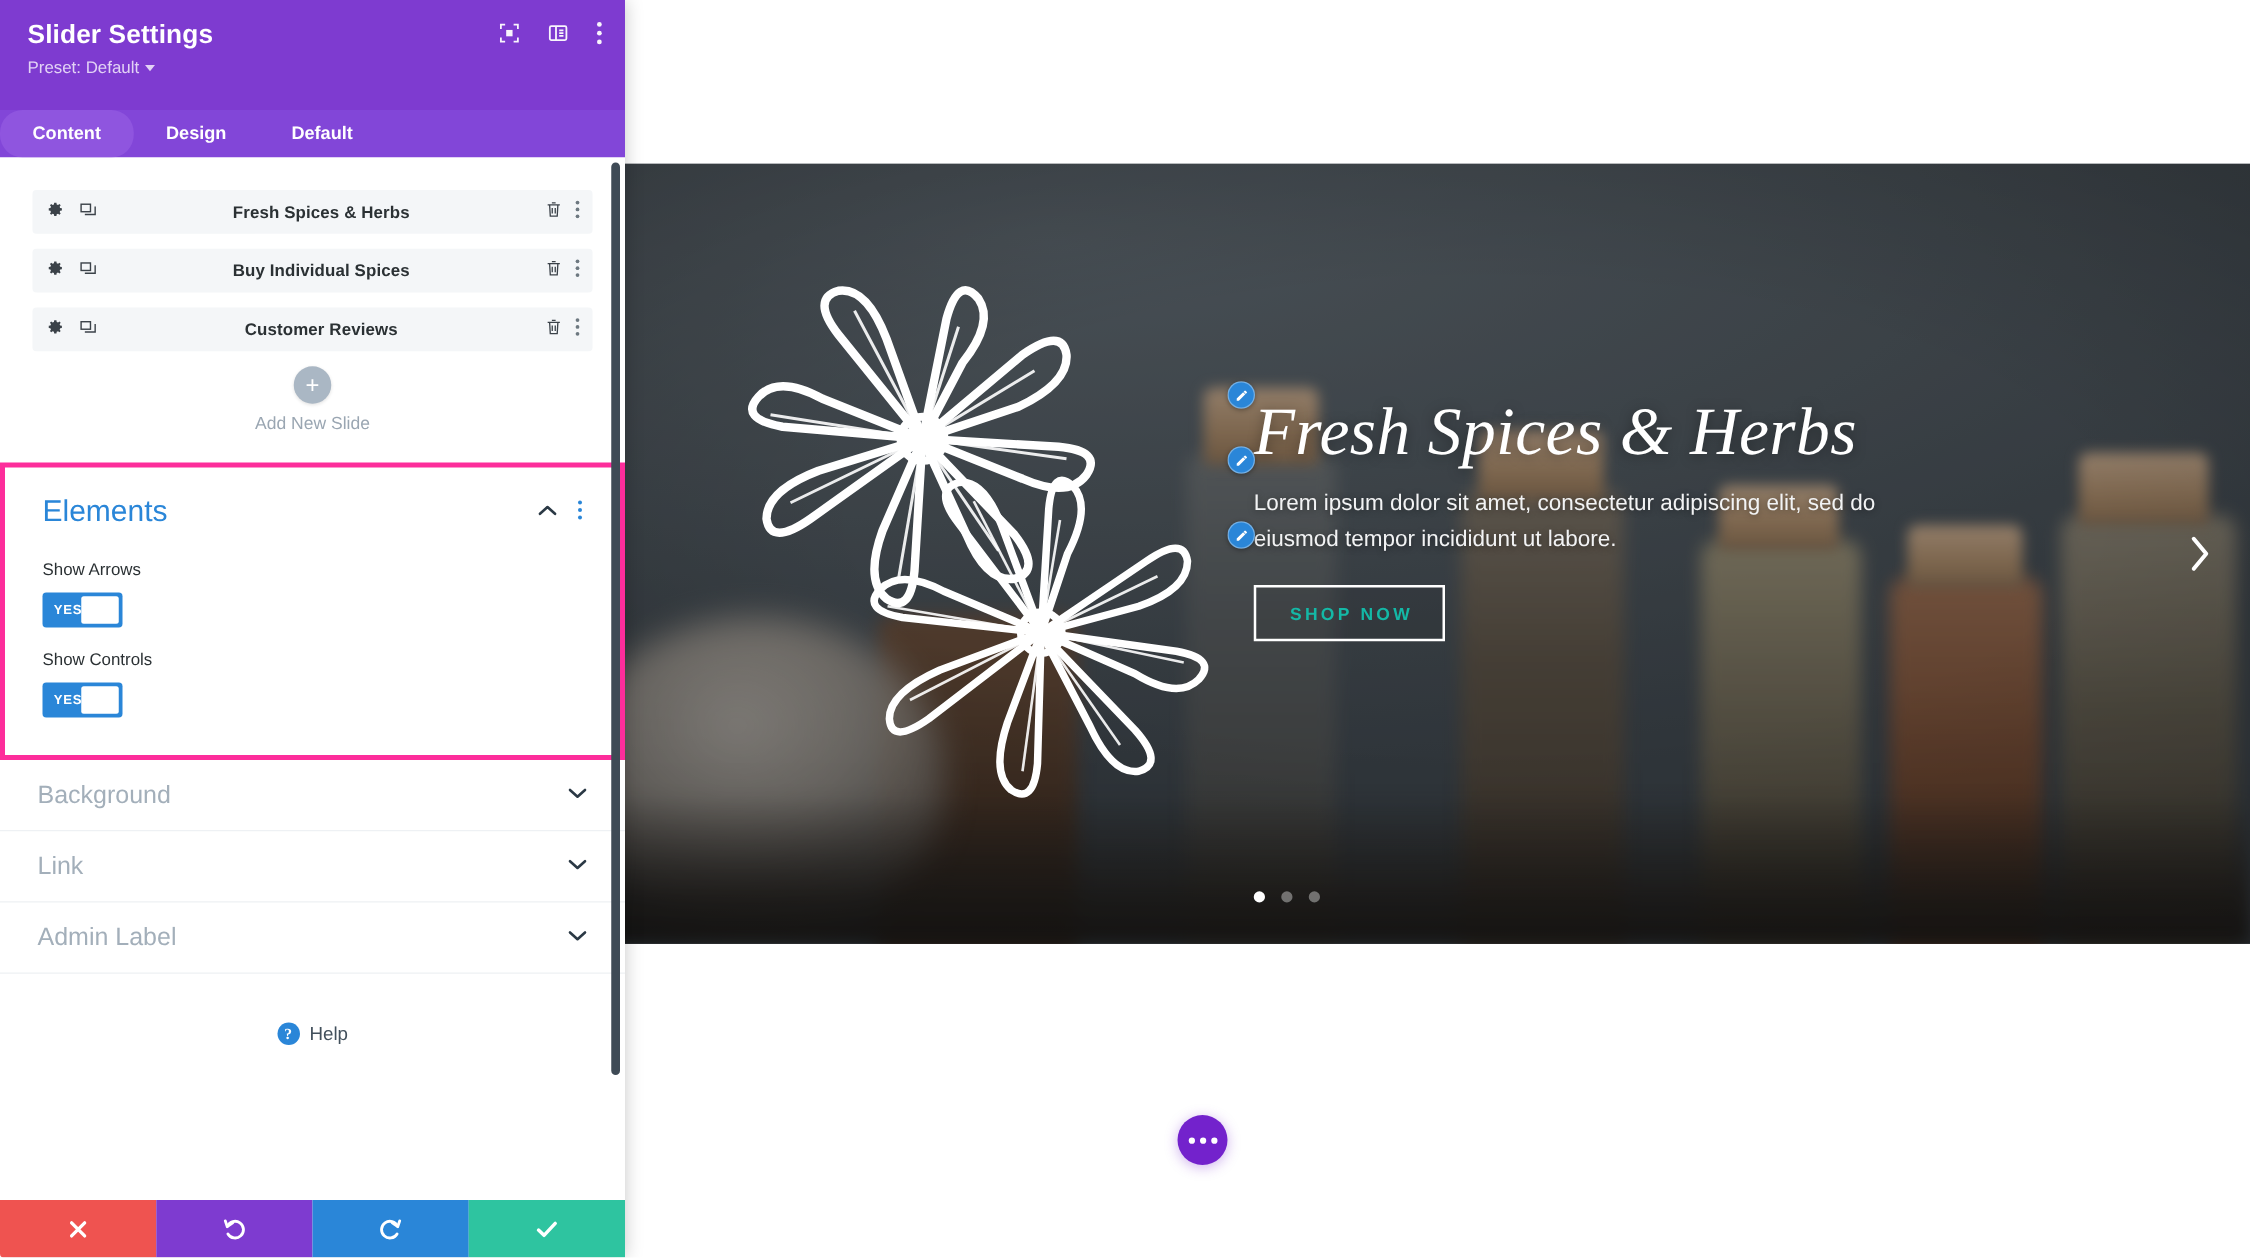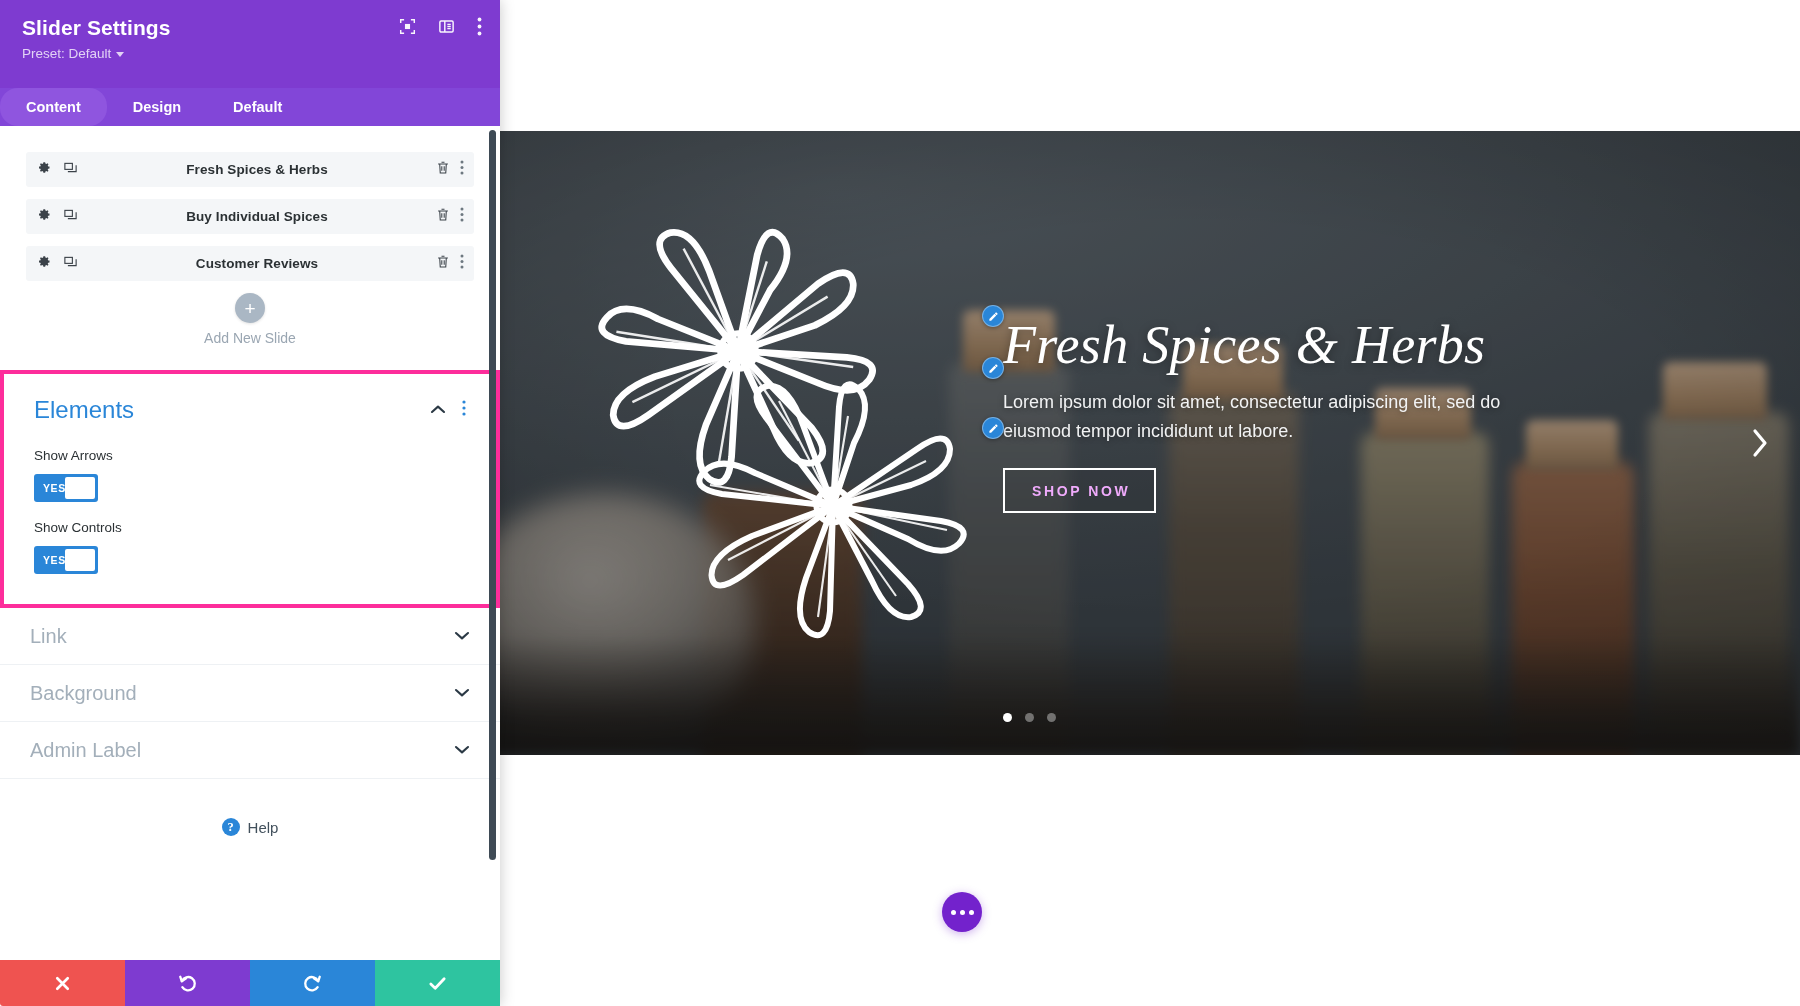--- a/index.html
+++ b/index.html
@@ -241,21 +241,21 @@
     letter-spacing: .3px;
     text-shadow: 0 2px 10px rgba(0,0,0,.35);
     white-space: nowrap;
   }
   .slide-p {
     margin-top: 14px; color: #f2f3f4; font-size: 18px; line-height: 1.62;
     max-width: 500px; text-shadow: 0 1px 6px rgba(0,0,0,.4);
   }
   .shop-btn {
     margin-top: 22px; display: inline-block;
-    border: 2px solid #ffffff; color: #f0abfc;
+    border: 2px solid #ffffff; color: #14b8a6;
     font-size: 14px; letter-spacing: 2.6px; font-weight: 600;
     padding: 13px 24px 12px 27px; cursor: pointer;
     background: rgba(0,0,0,.05);
   }
 
   
   .pencil {
     position: absolute; width: 22px; height: 22px; border-radius: 50%;
     background: #2a86d8; border: 1px solid rgba(255,255,255,.35);
     display: flex; align-items: center; justify-content: center;
@@ -609,29 +609,29 @@
             <div class="field-label">Show Controls</div>
             <div class="toggle">
               <span class="tg-txt">YES</span>
               <span class="knob"></span>
             </div>
           </div>
         </div>
       </div>
 
       <div class="section-closed">
-        <div class="section-closed-title">Link</div>
+        <div class="section-closed-title">Background</div>
         <span>
           <svg width="16" height="11" viewBox="0 0 16 11" fill="none" stroke="#2b3945" stroke-width="2.1" stroke-linecap="round" stroke-linejoin="round">
               <path d="M2 3 L8 8.4 L14 3"></path>
             </svg>
         </span>
       </div>
       <div class="section-closed">
-        <div class="section-closed-title">Background</div>
+        <div class="section-closed-title">Link</div>
         <span>
           <svg width="16" height="11" viewBox="0 0 16 11" fill="none" stroke="#2b3945" stroke-width="2.1" stroke-linecap="round" stroke-linejoin="round">
               <path d="M2 3 L8 8.4 L14 3"></path>
             </svg>
         </span>
       </div>
       <div class="section-closed">
         <div class="section-closed-title">Admin Label</div>
         <span>
           <svg width="16" height="11" viewBox="0 0 16 11" fill="none" stroke="#2b3945" stroke-width="2.1" stroke-linecap="round" stroke-linejoin="round">

